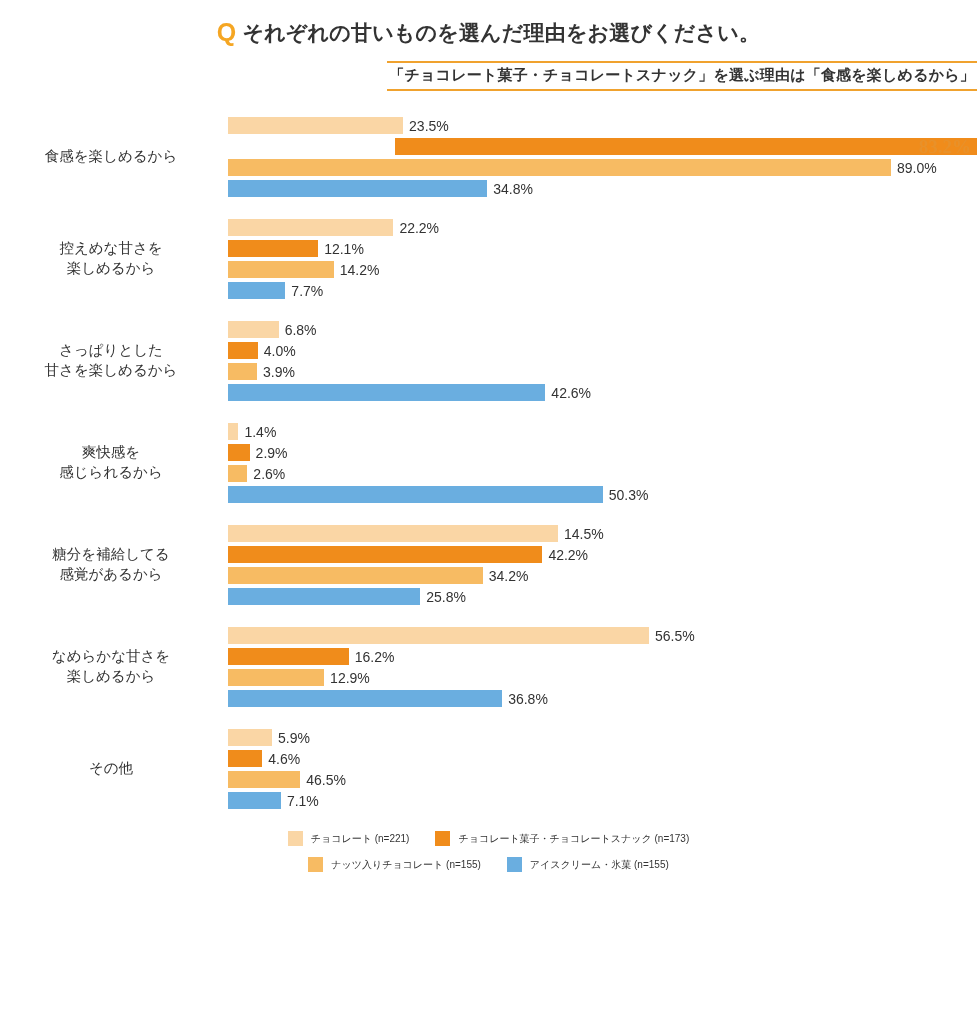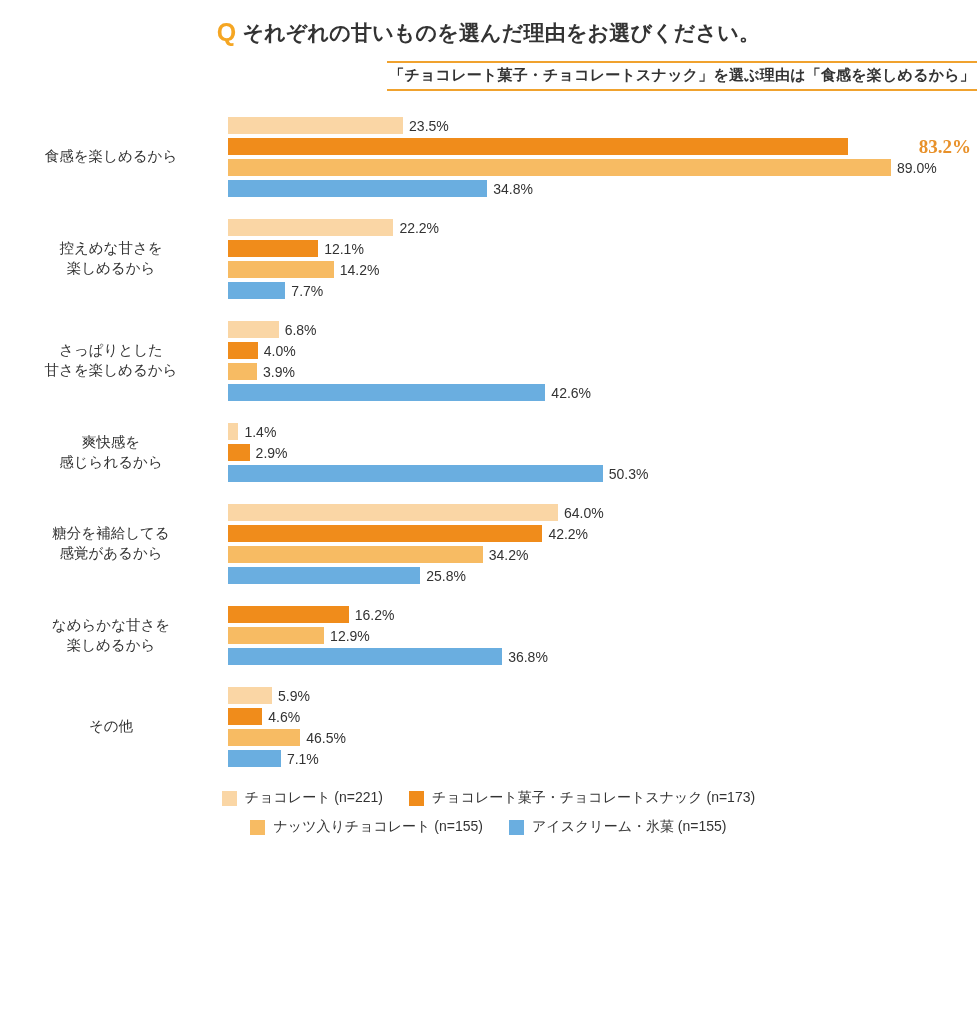--- a/index.html
+++ b/index.html
@@ -94,21 +94,21 @@
     white-space: nowrap;
   }
   .bar-val.big {
     font-size: 19px;
     font-weight: bold;
     color: #e8912a;
     margin-left: 0;
     margin-right: 8px;
   }
   .bar-row.highlight {
-    justify-content: space-between;
+    justify-content: flex-end;
     font-family: Liberation Serif, serif;
   }
   .bar-row.highlight .bar {
     order: 1;
   }
   .bar-row.highlight .bar-val.big {
     order: 2;
     position: relative;
     left: -96px;
     margin-right: -90px;
@@ -123,21 +123,21 @@
     gap: 11px;
   }
   .legend-row {
     display: flex;
     align-items: center;
     gap: 26px;
   }
   .legend-item {
     display: flex;
     align-items: center;
-    font-size: 14px;
+    font-size: 10px;
     color: #333333;
     white-space: nowrap;
   }
   .swatch {
     width: 15px;
     height: 15px;
     margin-right: 8px;
     flex: 0 0 15px;
   }
 </style>
@@ -222,49 +222,57 @@
       <div class="bars">
         <div class="bar-row">
           <div class="bar" style="width: 10.43px; background: rgb(250, 214, 165);"></div>
           <span class="bar-val">1.4%</span>
         </div>
         <div class="bar-row">
           <div class="bar" style="width: 21.605px; background: rgb(240, 140, 27);"></div>
           <span class="bar-val">2.9%</span>
         </div>
         <div class="bar-row">
+          <div class="bar" style="width: 19.37px; background: rgb(247, 187, 99);"></div>
+          <span class="bar-val">2.6%</span>
+        </div>
+        <div class="bar-row">
           <div class="bar" style="width: 374.735px; background: rgb(106, 174, 224);"></div>
           <span class="bar-val">50.3%</span>
         </div>
       </div>
     </div>
     <div class="group">
       <div class="cat-label">糖分を補給してる<br>感覚があるから</div>
       <div class="bars">
         <div class="bar-row">
           <div class="bar" style="width: 330.035px; background: rgb(250, 214, 165);"></div>
-          <span class="bar-val">64.0%</span>
+          <span class="bar-val">14.5%</span>
         </div>
         <div class="bar-row">
           <div class="bar" style="width: 314.39px; background: rgb(240, 140, 27);"></div>
           <span class="bar-val">42.2%</span>
         </div>
         <div class="bar-row">
           <div class="bar" style="width: 254.79px; background: rgb(247, 187, 99);"></div>
           <span class="bar-val">34.2%</span>
         </div>
         <div class="bar-row">
           <div class="bar" style="width: 192.21px; background: rgb(106, 174, 224);"></div>
           <span class="bar-val">25.8%</span>
         </div>
       </div>
     </div>
     <div class="group">
       <div class="cat-label">なめらかな甘さを<br>楽しめるから</div>
       <div class="bars">
+        <div class="bar-row">
+          <div class="bar" style="width: 420.925px; background: rgb(250, 214, 165);"></div>
+          <span class="bar-val">56.5%</span>
+        </div>
         <div class="bar-row">
           <div class="bar" style="width: 120.69px; background: rgb(240, 140, 27);"></div>
           <span class="bar-val">16.2%</span>
         </div>
         <div class="bar-row">
           <div class="bar" style="width: 96.105px; background: rgb(247, 187, 99);"></div>
           <span class="bar-val">12.9%</span>
         </div>
         <div class="bar-row">
           <div class="bar" style="width: 274.16px; background: rgb(106, 174, 224);"></div>

